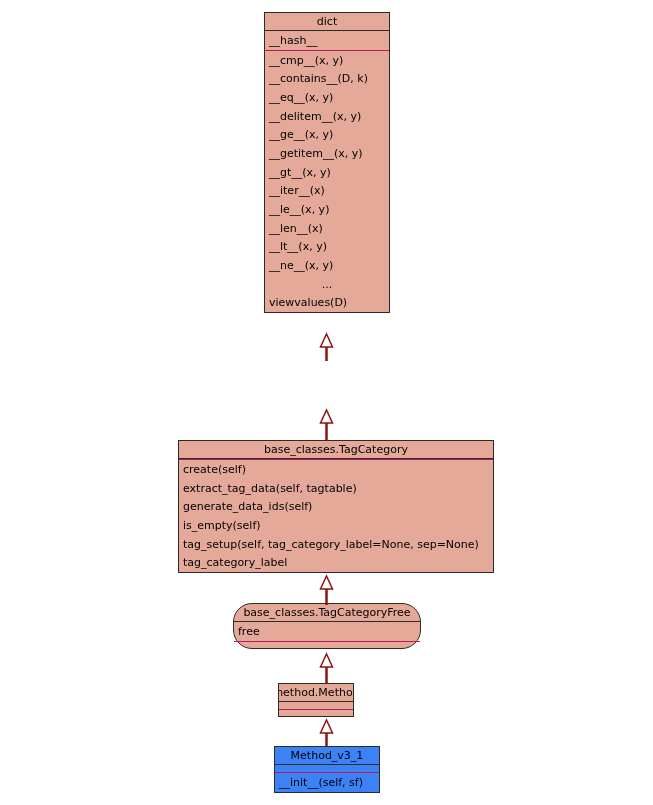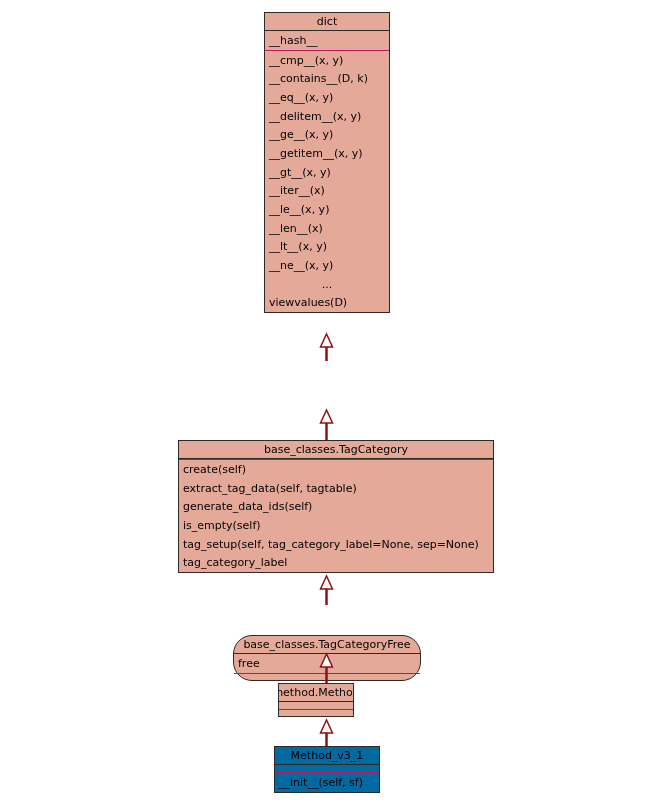--- a/index.html
+++ b/index.html
@@ -12,21 +12,21 @@
     overflow: hidden;
   }
   .uml-box {
     position: absolute;
     box-sizing: border-box;
     background: #e5a99a;
     border: 1px solid #2e2a26;
     color: #000000;
     font-size: 11px;
   }
-  .uml-box.light { background: #0369a1; }
+  .uml-box.light { background: #3b82f6; }
   .uml-title {
     height: 17px;
     display: flex;
     align-items: center;
     justify-content: center;
     border-bottom: 1px solid #2e2a26;
     white-space: nowrap;
     overflow: hidden;
   }
   .uml-compartment {
@@ -85,21 +85,21 @@
         <div class="uml-row">extract_tag_data(self, tagtable)</div>
         <div class="uml-row">generate_data_ids(self)</div>
         <div class="uml-row">is_empty(self)</div>
         <div class="uml-row">tag_setup(self, tag_category_label=None, sep=None)</div>
       </div>
     <div class="uml-compartment attrs">
         <div class="uml-row">tag_category_label</div>
       </div>
   </div>
 
-  <div class="uml-box" style="left:233px; top:635px; width:188px;border-radius:19px;">
+  <div class="uml-box" style="left:233px; top:603px; width:188px;border-radius:19px;">
     <div class="uml-title">base_classes.TagCategoryFree</div>
     <div class="uml-compartment attrs">
         <div class="uml-row">free</div>
       </div>
     <div class="uml-compartment methods"></div>
   </div>
 
   <div class="uml-box" style="left:278px; top:683px; width:76px;">
     <div class="uml-title">method.Method</div>
     <div class="uml-compartment attrs"></div>

